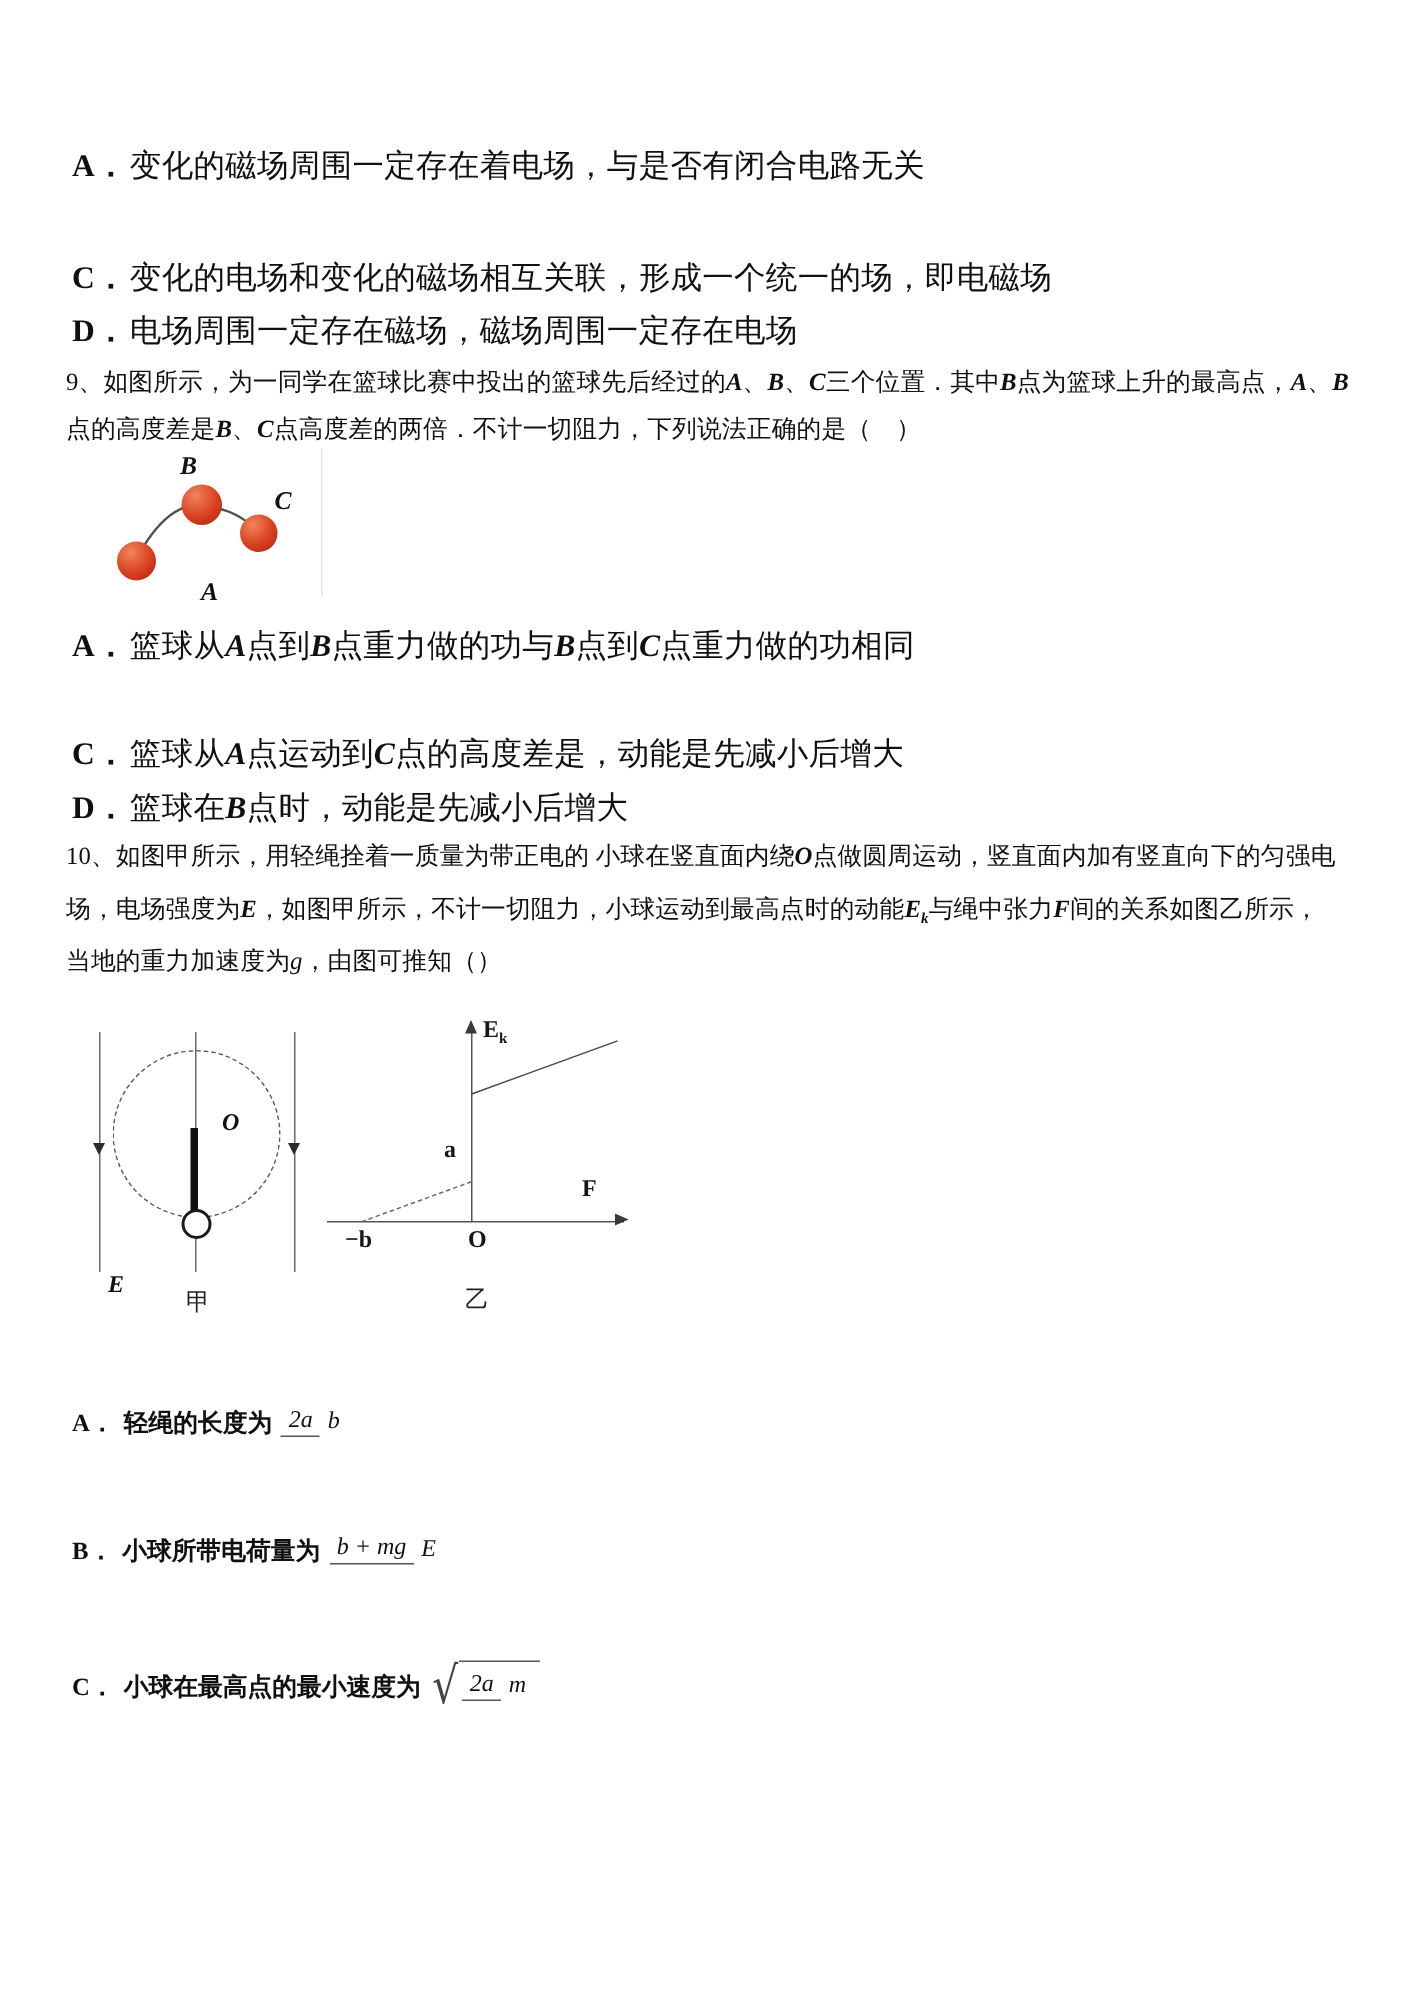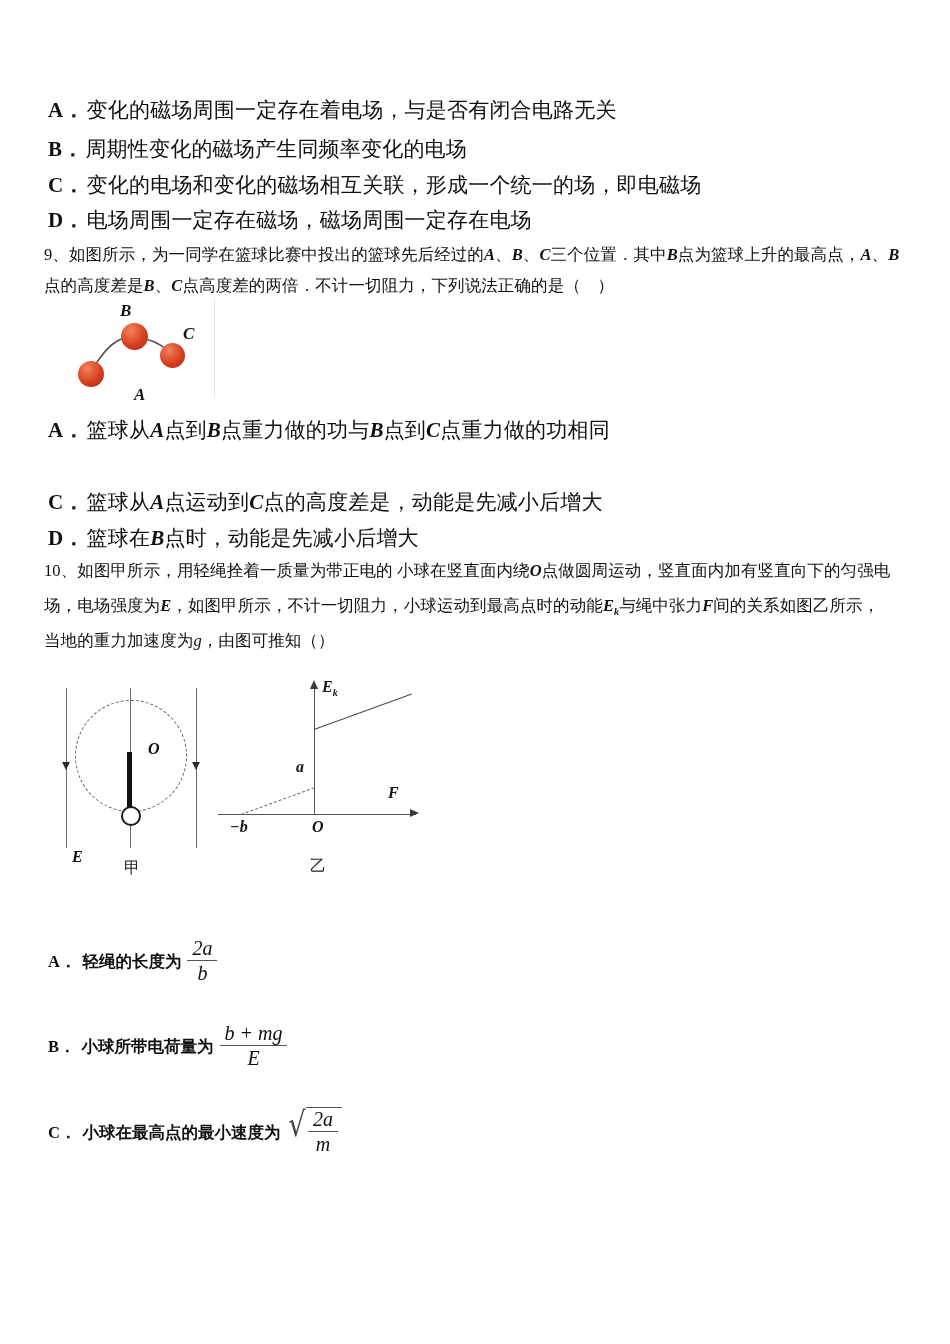--- a/index.html
+++ b/index.html
@@ -212,21 +212,20 @@
     left: 31px; top: 142px;
     width: 78px;
     height: 0;
     border-top: 1.5px dashed #6a6a6a;
     transform-origin: left center;
     transform: rotate(-20deg);
   }
   .g-lbl {
     position: absolute;
     font-family: "Liberation Serif", serif;
-    font-style: italic;
     font-weight: bold;
     font-size: 16px;
     color: #161616;
   }
   .lbl-Ek { left: 112px; top: 6px; }
   .lbl-F  { left: 178px; top: 112px; }
   .lbl-a  { left: 86px; top: 86px; }
   .lbl-nb { left: 20px; top: 146px; }
   .lbl-O  { left: 102px; top: 146px; }
   .lbl-yi {
@@ -242,26 +241,26 @@
     left: 48px;
     font-size: 16.5px;
     white-space: nowrap;
     display: flex;
     align-items: center;
   }
   .math-opt .opt-label { margin-right: 6px; }
   .mtext { margin-right: 6px; font-weight: bold; }
   .frac {
     display: inline-flex;
-    flex-direction: column;
-    align-items: center;
+    flex-direction: row;
+    align-items: flex-start;
     vertical-align: middle;
     font-family: "Liberation Serif", serif;
     font-style: italic;
-    font-size: 20px;
+    font-size: 16px;
     line-height: 1.12;
     position: relative;
     top: -1px;
   }
   .frac .num {
     padding: 0 5px 1px 5px;
     border-bottom: 1.1px solid #555;
   }
   .frac .den { padding: 1px 5px 0 5px; }
   .radical {
@@ -285,23 +284,20 @@
     align-items: center;
   }
 </style>
 </head>
 <body>
 
 <div class="page">
 
   <div class="opt-line" style="top:100px">
     <span class="opt-label">A．</span><span>变化的磁场周围一定存在着电场，与是否有闭合电路无关</span>
-  </div>
-  <div class="opt-line" style="top:139px">
-    <span class="opt-label">B．</span><span>周期性变化的磁场产生同频率变化的电场</span>
   </div>
   <div class="opt-line" style="top:175px">
     <span class="opt-label">C．</span><span>变化的电场和变化的磁场相互关联，形成一个统一的场，即电磁场</span>
   </div>
   <div class="opt-line" style="top:210px">
     <span class="opt-label">D．</span><span>电场周围一定存在磁场，磁场周围一定存在电场</span>
   </div>
 
   <div class="q-line" style="top:244px">
     <span>9、如图所示，为一同学在篮球比赛中投出的篮球先后经过的</span><span class="bi">A</span><span>、</span><span class="bi">B</span><span>、</span><span class="bi">C</span><span>三个位置．其中</span><span class="bi">B</span><span>点为篮球上升的最高点，</span><span class="bi">A</span><span>、</span><span class="bi">B</span>

